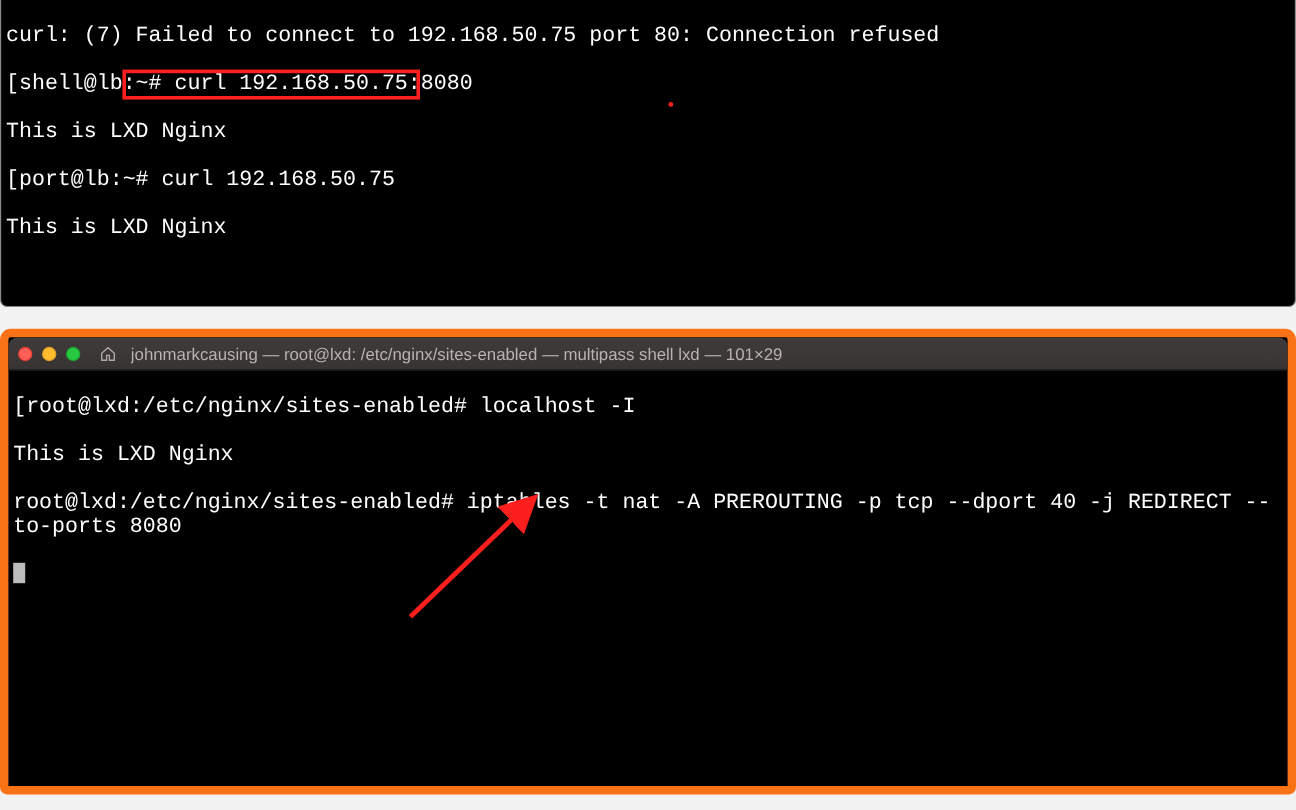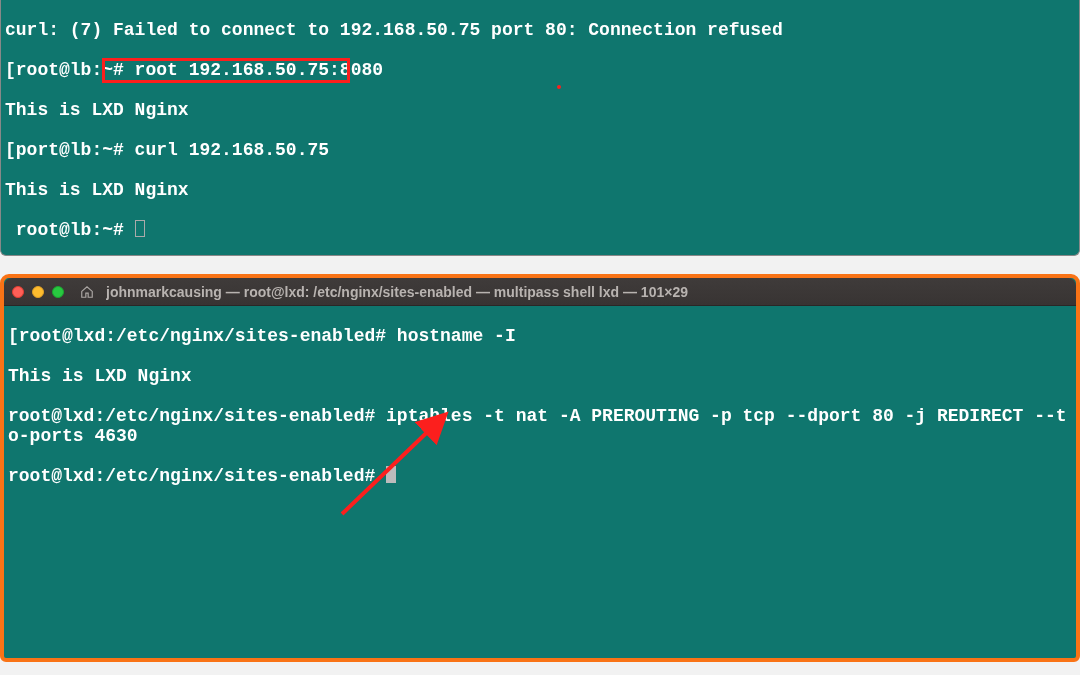--- a/index.html
+++ b/index.html
@@ -8,43 +8,42 @@
     height: 675px;
     background: #f2f2f2;
     font-family: "Menlo", "Consolas", "Liberation Mono", monospace;
     font-size: 18px;
     color: #fff;
     overflow: hidden;
     position: relative;
   }
   
   .term {
-    background: #0f766e;
+    background: #000000;
     color: #fff;
     width: 100%;
     position: absolute;
     left: 0;
-    font-weight: bold;
   }
   .term-body {
     padding: 0 4px 2px 4px;
     line-height: 20px;
     white-space: pre;
   }
   .term.top {
     top: 0;
     height: 256px;
     border: 1px solid #888;
     border-top: none;
     border-radius: 0 0 6px 6px;
   }
   .term.bottom {
     top: 274px;
     height: 388px;
-    border: 4px solid #f97316;
+    border: 7px solid #f97316;
     border-radius: 9px 9px 6px 6px;
   }
   
   .titlebar {
     height: 28px;
     background: linear-gradient(#3f3b3a, #383433);
     border-bottom: 1px solid #2a2726;
     display: flex;
     align-items: center;
     padding: 0 8px;
@@ -87,49 +86,48 @@
     pointer-events: none;
   }
   pre { font-family: inherit; font-size: inherit; margin:0; white-space: pre-wrap; word-break: break-all; cursor:text; }
 </style>
 </head>
 <body>
 
 <div class="term top">
   <div class="term-body">
 <pre>curl: (7) Failed to connect to 192.168.50.75 port 80: Connection refused</pre>
-<pre>[root@lb:~# root 192.168.50.75:8080</pre>
+<pre>[shell@lb:~# curl 192.168.50.75:8080</pre>
 <pre>This is LXD Nginx</pre>
 <pre>[port@lb:~# curl 192.168.50.75</pre>
 <pre>This is LXD Nginx</pre>
-<pre><span> root@lb:~# </span><span class="cursor-block cursor-outline"></span></pre>
   </div>
   <div class="red-box" style="top:58px;left:101px;width:248px;height:25px;"></div>
   <div class="red-dot" style="top:85px;left:556px;"></div>
 </div>
 
 <div class="term bottom">
   <div class="titlebar">
     <div class="traffic">
       <div class="dot red"></div>
       <div class="dot yellow"></div>
       <div class="dot green"></div>
     </div>
     <span class="title-icon">
       <svg width="14" height="14" viewBox="0 0 24 24" fill="none" stroke="#b8b3b0" stroke-width="2">
         <path d="M3 11 L12 3 L21 11 V21 H14 V14 H10 V21 H3 Z"></path>
       </svg>
     </span>
     <span class="title-text">johnmarkcausing — root@lxd: /etc/nginx/sites-enabled — multipass shell lxd — 101×29</span>
   </div>
   <div class="term-body">
-<pre>[root@lxd:/etc/nginx/sites-enabled# hostname -I</pre>
+<pre>[root@lxd:/etc/nginx/sites-enabled# localhost -I</pre>
 <pre>This is LXD Nginx</pre>
-<pre>root@lxd:/etc/nginx/sites-enabled# iptables -t nat -A PREROUTING -p tcp --dport 80 -j REDIRECT --to-ports 4630</pre>
-<pre><span>root@lxd:/etc/nginx/sites-enabled# </span><span class="cursor-block cursor-solid"></span></pre>
+<pre>root@lxd:/etc/nginx/sites-enabled# iptables -t nat -A PREROUTING -p tcp --dport 40 -j REDIRECT --to-ports 8080</pre>
+<pre><span class="cursor-block cursor-solid"></span></pre>
   </div>
 </div>
 
 <svg class="arrow-svg" width="1080" height="675">
   <defs>
     <marker id="ah" viewBox="0 0 10 10" refX="8" refY="5" markerWidth="8" markerHeight="8" orient="auto-start-reverse">
       <path d="M0 0 L10 5 L0 10 Z" fill="#fc1f1d"></path>
     </marker>
   </defs>
   <line stroke="#fc1f1d" stroke-width="4" marker-end="url(#ah)" x1="342" y1="514" x2="444" y2="416"></line>

